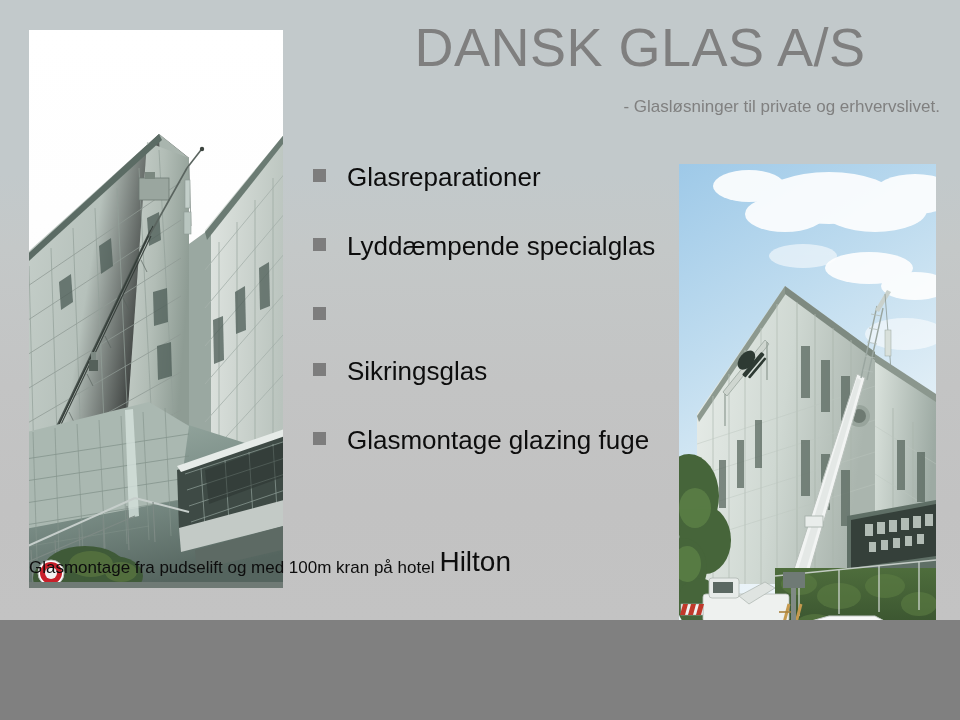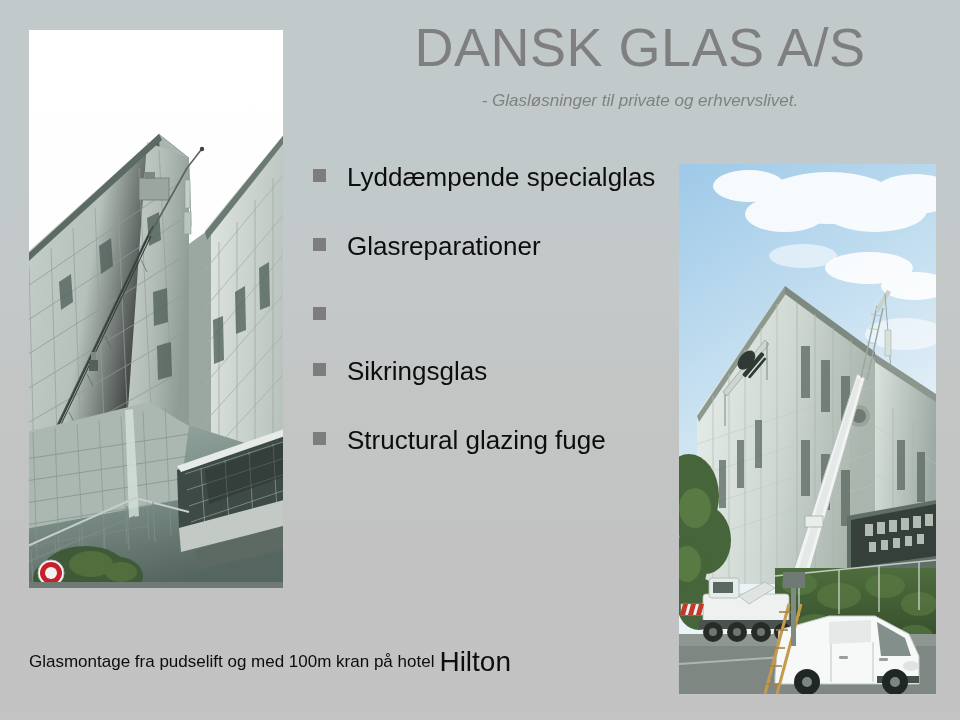--- a/index.html
+++ b/index.html
@@ -7,21 +7,21 @@
     padding: 0;
     background: #808080;
   }
   body {
     font-family: "Liberation Sans", sans-serif;
   }
 
   #slide {
     position: relative;
     width: 960px;
-    height: 720px;
+    height: 620px;
     overflow: hidden;
     background: linear-gradient(to bottom, #c2c9cb 0%, #c2c9cb 28%, #c4c8c8 40%, #c3c4c4 62%, #c2c2c2 82%, #c3c3c3 100%);
   }
 
   
   #title-block {
     position: absolute;
     left: 340px;
     top: 16px;
     width: 600px;
@@ -29,26 +29,25 @@
   #slide-title {
     font-size: 54px;
     line-height: 62px;
     color: #7f7f7f;
     font-weight: 400;
     letter-spacing: 0.5px;
     text-align: center;
     white-space: nowrap;
   }
   #slide-subtitle {
-    margin-top: 12px;
+    margin-top: 18px;
     font-size: 17px;
     line-height: 22px;
     color: #808080;
-    font-style: italic;
-    text-align: center;
+    text-align: right;
     white-space: nowrap;
   }
 
   
   #bullet-list {
     position: absolute;
     left: 313px;
     top: 160px;
     width: 372px;
   }
@@ -71,21 +70,21 @@
     color: #0d0d0d;
     font-weight: 400;
   }
 
   
   #caption-row {
     position: absolute;
     left: 29px;
     bottom: 42px;
     display: flex;
-    align-items: center;
+    align-items: flex-end;
     white-space: nowrap;
   }
   #caption-text {
     font-size: 17px;
     color: #0d0d0d;
   }
   #caption-highlight {
     font-size: 28px;
     color: #0d0d0d;
     margin-left: 5px;
@@ -572,40 +571,40 @@
 
   <div id="title-block">
     <div id="slide-title">DANSK GLAS A/S</div>
     <div id="slide-subtitle">- Glasløsninger til private og erhvervslivet.</div>
   </div>
 
   <div id="bullet-list">
 
     <div class="bullet-item">
       <span class="bullet-marker"></span>
-      <span class="bullet-text">Lyddæmpende specialglas</span>
+      <span class="bullet-text">Glasreparationer</span>
     </div>
 
     <div class="bullet-item">
       <span class="bullet-marker"></span>
-      <span class="bullet-text">Glasreparationer</span>
+      <span class="bullet-text">Lyddæmpende specialglas</span>
     </div>
 
     <div class="bullet-item">
       <span class="bullet-marker"></span>
     </div>
 
     <div class="bullet-item">
       <span class="bullet-marker"></span>
       <span class="bullet-text">Sikringsglas</span>
     </div>
 
     <div class="bullet-item">
       <span class="bullet-marker"></span>
-      <span class="bullet-text">Structural glazing fuge</span>
+      <span class="bullet-text">Glasmontage glazing fuge</span>
     </div>
 
   </div>
 
   <div id="caption-row">
     <span id="caption-text">Glasmontage fra pudselift og med 100m kran på hotel</span>
     <span id="caption-highlight">Hilton</span>
   </div>
 
 </div>

